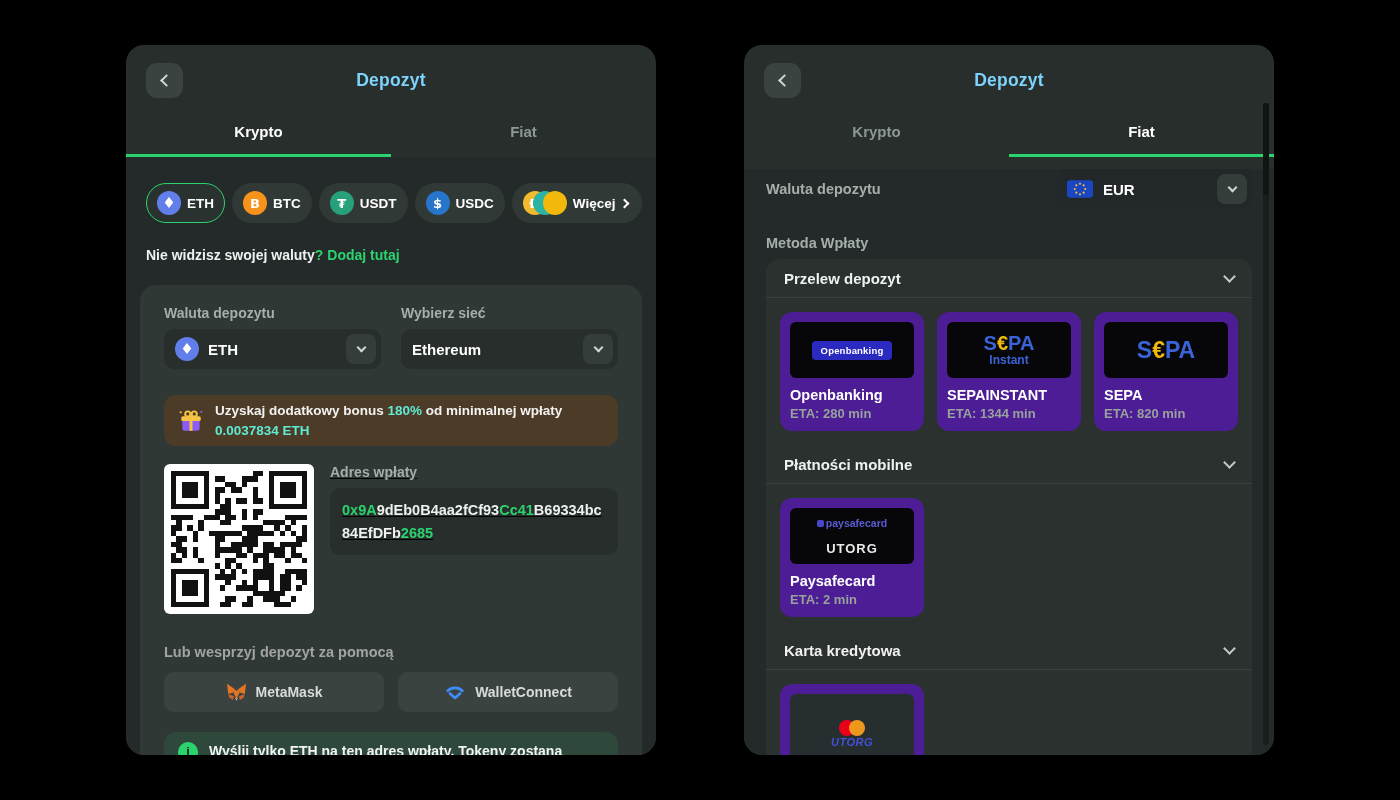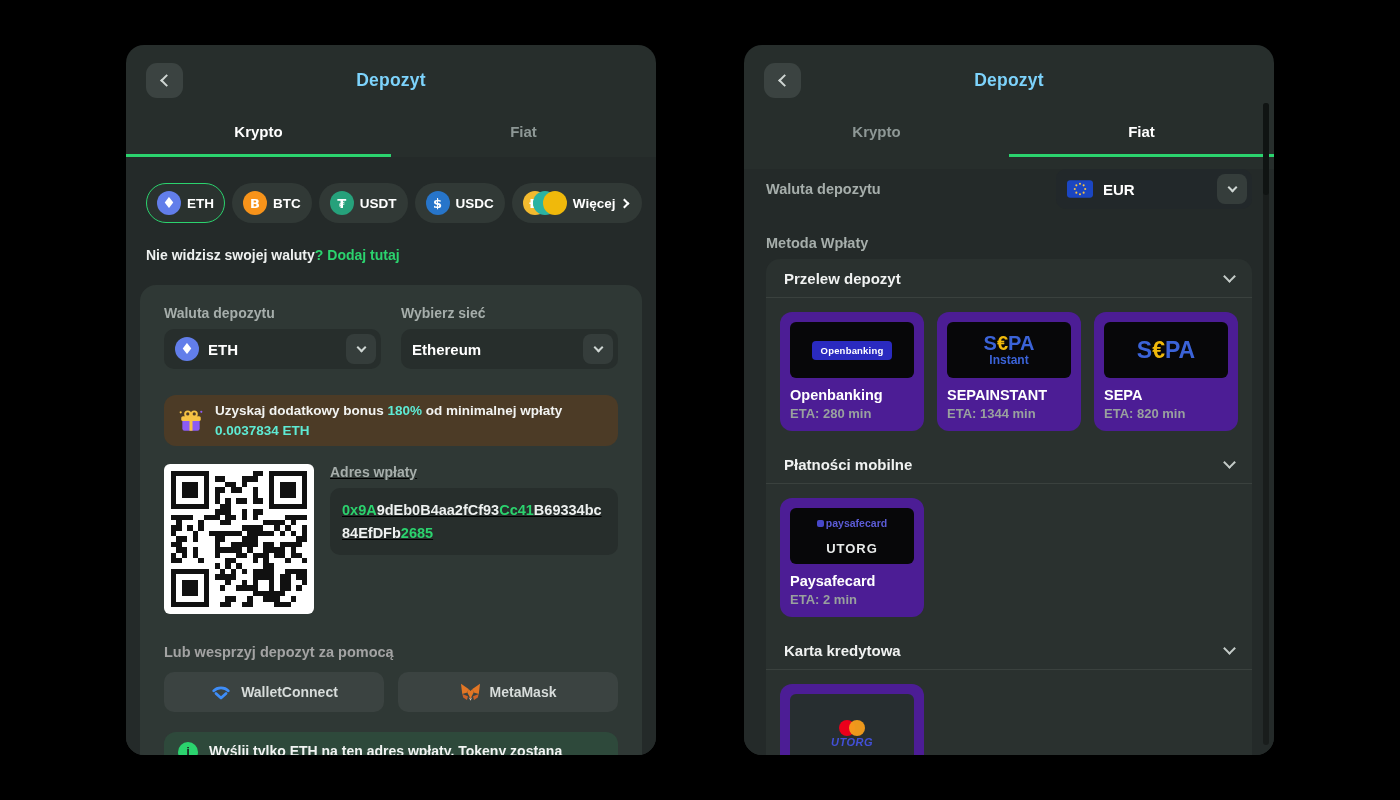--- a/index.html
+++ b/index.html
@@ -541,40 +541,40 @@
           <div class="addr-label">Adres wpłaty</div>
           <div class="addr-box">
             <span class="grn">0x9A</span><span>9dEb0B4aa2fCf93</span><span class="grn">Cc41</span><span>B69334bc84EfDFb</span><span class="grn">2685</span>
           </div>
         </div>
       </div>
 
       <div class="connect-label">Lub wesprzyj depozyt za pomocą</div>
       <div class="wallet-row">
         <div class="btn">
-          <span class="wc-icon">
-            <svg width="22" height="15" viewBox="0 0 24 16">
-              <path d="M4 6.2 C8 1.8, 16 1.8, 20 6.2" stroke="#3e8df8" stroke-width="3" fill="none" stroke-linecap="round"></path>
-              <path d="M6.5 9 l5.5 5 5.5 -5" stroke="#3e8df8" stroke-width="3" fill="none" stroke-linecap="round" stroke-linejoin="round"></path>
-            </svg>
-          </span>
-          <span>WalletConnect</span>
-        </div>
-        <div class="btn">
           <span class="mm-icon">
             <svg width="21" height="19" viewBox="0 0 32 30">
               <polygon points="1,1 13,9.5 11,15 3,17.5" fill="#e27625"></polygon>
               <polygon points="31,1 19,9.5 21,15 29,17.5" fill="#e27625"></polygon>
               <polygon points="11,15 13,9.5 16,12.5 19,9.5 21,15 16,25" fill="#e27625"></polygon>
               <polygon points="3,17.5 12,21 10.5,27 4.5,23" fill="#cc6228"></polygon>
               <polygon points="29,17.5 20,21 21.5,27 27.5,23" fill="#cc6228"></polygon>
               <polygon points="13,22 16,25 19,22 16,28" fill="#d5bfb2"></polygon>
             </svg>
           </span>
           <span>MetaMask</span>
+        </div>
+        <div class="btn">
+          <span class="wc-icon">
+            <svg width="22" height="15" viewBox="0 0 24 16">
+              <path d="M4 6.2 C8 1.8, 16 1.8, 20 6.2" stroke="#3e8df8" stroke-width="3" fill="none" stroke-linecap="round"></path>
+              <path d="M6.5 9 l5.5 5 5.5 -5" stroke="#3e8df8" stroke-width="3" fill="none" stroke-linecap="round" stroke-linejoin="round"></path>
+            </svg>
+          </span>
+          <span>WalletConnect</span>
         </div>
       </div>
 
       <div class="note">
         <span class="info-dot">i</span>
         <span>Wyślij tylko ETH na ten adres wpłaty. Tokeny zostaną</span>
       </div>
     </div>
   </div>
 </div>

